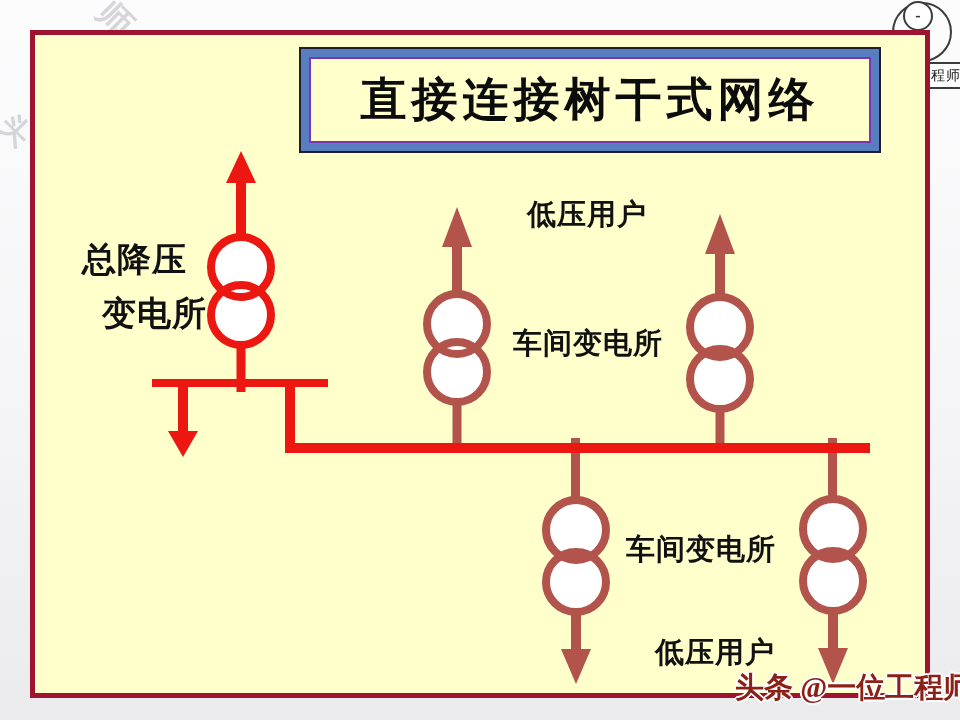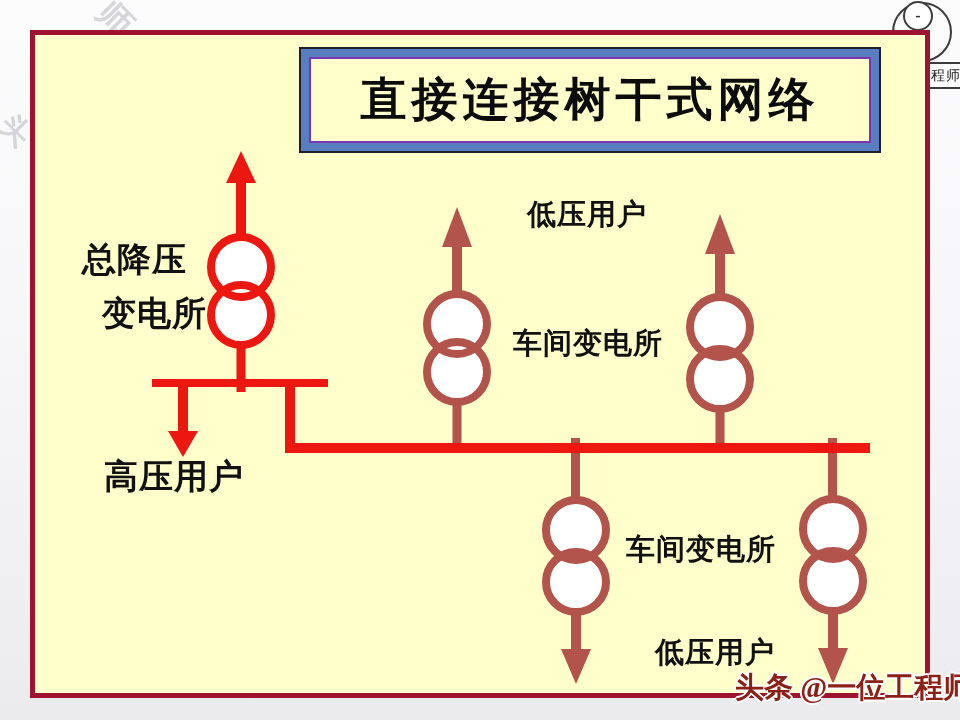--- a/index.html
+++ b/index.html
@@ -125,21 +125,20 @@
       <rect class="f-bright" x="236.5" y="340" width="9" height="52"></rect>
       <circle class="cfill" cx="241" cy="267" r="33"></circle>
       <circle class="cfill" cx="241" cy="315" r="33"></circle>
       <circle class="cstroke-b" cx="241" cy="267" r="30"></circle>
       <circle class="cstroke-b" cx="241" cy="315" r="30"></circle>
     </g>
   </svg>
 
   <div class="lbl main1">总降压</div>
   <div class="lbl main2">变电所</div>
-  <div class="lbl hv">高压用户</div>
   <div class="lbl lvtop">低压用户</div>
   <div class="lbl wstop">车间变电所</div>
   <div class="lbl wsbot">车间变电所</div>
   <div class="lbl lvbot">低压用户</div>
 
   <div class="credit">头条 @一位工程师</div>
 
 </div>
 
 </body></html>

